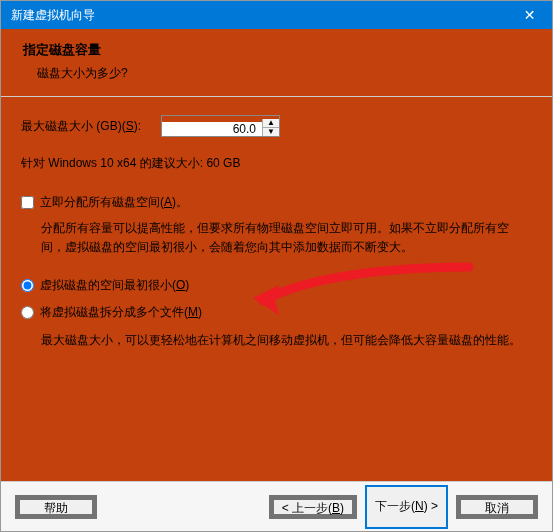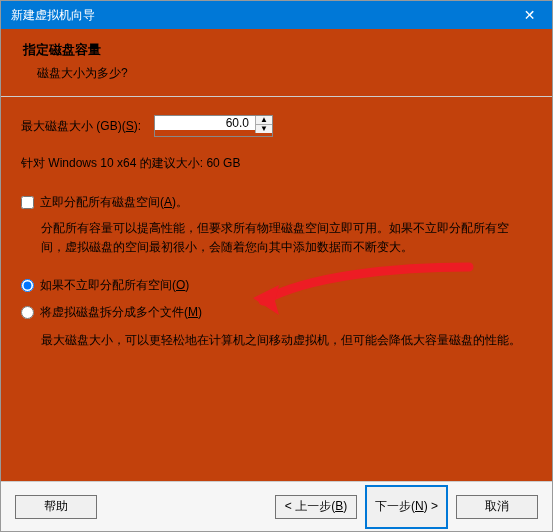--- a/index.html
+++ b/index.html
@@ -7,36 +7,36 @@
     .window { width: 553px; height: 532px; border: 1px solid #999; display: flex; flex-direction: column; background: #c2410c; }
     .titlebar { background: #0078d7; color: #fff; height: 28px; display: flex; align-items: center; padding-left: 10px; justify-content: space-between; }
     .titlebar-text { font-size: 12px; }
     .close-btn { width: 45px; height: 28px; display: flex; align-items: center; justify-content: center; background: #0078d7; color: #fff; font-size: 14px; cursor: pointer; }
     .header { padding: 12px 22px 14px 22px; border-bottom: 1px solid #ccc; }
     .header-title { font-size: 13px; font-weight: bold; margin-bottom: 6px; }
     .header-sub { font-size: 12px; padding-left: 14px; color: #000; }
     .content { flex: 1; padding: 18px 20px; position: relative; }
     .row-size { display: flex; align-items: center; margin-bottom: 18px; }
     .row-size label { margin-right: 8px; }
-    .spin { display:flex; align-items:flex-start; border:1px solid #888; height:22px; margin-left: 5px; }
+    .spin { display:flex; align-items:flex-end; border:1px solid #888; height:22px; margin-left: 12px; }
     .spin input { width: 100px; border: none; text-align: right; padding-right: 6px; font-size: 12px; outline: none; }
     .spin-btns { display:flex; flex-direction:column; border-left:1px solid #aaa; }
     .spin-btns div { width: 16px; flex:1; display:flex; align-items:center; justify-content:center; font-size:8px; background:#f3f3f3; cursor:pointer; line-height:1; }
     .spin-btns div:first-child { border-bottom:1px solid #aaa; }
     .recommend { margin-bottom: 22px; }
     .checkbox-row { display:flex; align-items:flex-start; margin-bottom: 8px; }
     .checkbox-row input[type=checkbox] { margin-right: 6px; margin-top: 2px; }
     .desc { padding-left: 20px; line-height: 1.6; margin-bottom: 20px; }
     .radio-row { display:flex; align-items:center; margin-bottom: 10px; }
     .radio-row input[type=radio] { margin-right: 6px; }
     .underline-key { text-decoration: underline; }
     .arrow { position: absolute; left: 248px; top: 164px; pointer-events: none; }
     .footer { height: 50px; border-top: 1px solid #ccc; display:flex; align-items:center; padding: 0 14px; gap: 8px; background:#f6f6f6; }
     .footer .spacer { flex:1; }
-    .btn { min-width: 82px; height: 24px; border: 1px solid #737373; background: #f0f0f0; font-size: 12px; cursor: pointer; padding: 0 8px; font-family: inherit; }
+    .btn { min-width: 82px; height: 24px; border: 5px solid #737373; background: #f0f0f0; font-size: 12px; cursor: pointer; padding: 0 8px; font-family: inherit; }
     .btn-primary { border: 2px solid #0078d7; height: 44px; }
   </style>
 </head>
 <body>
 
 <div class="window">
 
   <div class="titlebar">
     <span class="titlebar-text">新建虚拟机向导</span>
     <div class="close-btn">
@@ -70,21 +70,21 @@
       <input type="checkbox" style="">
       <label>
         <span>立即分配所有磁盘空间(</span><span class="underline-key">A</span><span>)。</span>
       </label>
     </div>
     <div class="desc">分配所有容量可以提高性能，但要求所有物理磁盘空间立即可用。如果不立即分配所有空间，虚拟磁盘的空间最初很小，会随着您向其中添加数据而不断变大。</div>
 
     <div class="radio-row">
       <input type="radio" name="disktype" checked="" style="">
       <label>
-        <span>如果不立即分配所有空间(</span><span class="underline-key">O</span><span>)</span>
+        <span>虚拟磁盘的空间最初很小(</span><span class="underline-key">O</span><span>)</span>
       </label>
     </div>
 
     <div class="radio-row">
       <input type="radio" name="disktype" style="">
       <label>
         <span>将虚拟磁盘拆分成多个文件(</span><span class="underline-key">M</span><span>)</span>
       </label>
     </div>
     <div class="desc">最大磁盘大小，可以更轻松地在计算机之间移动虚拟机，但可能会降低大容量磁盘的性能。</div>

